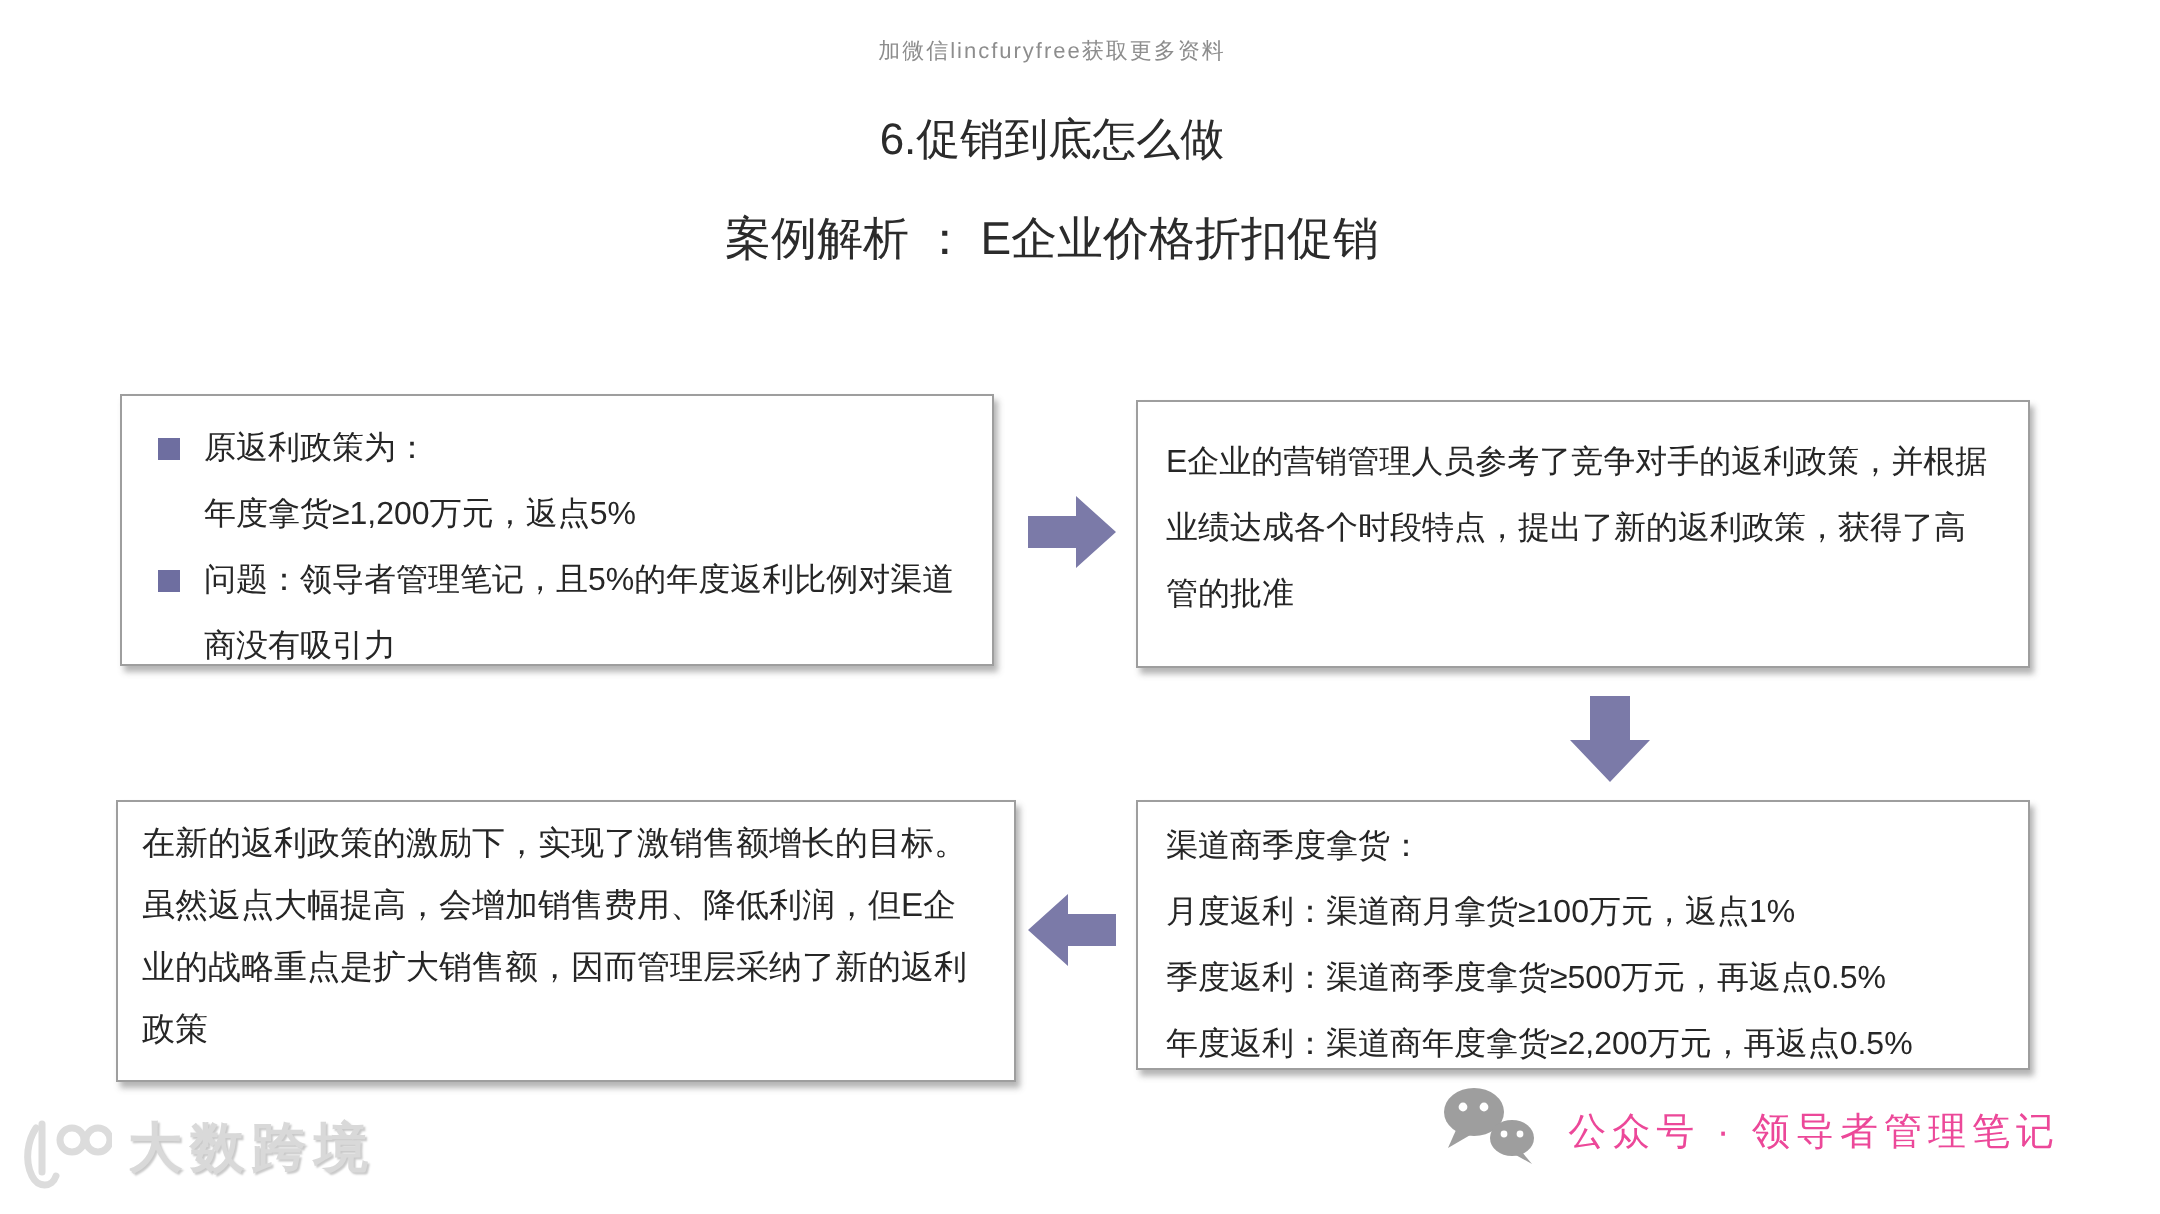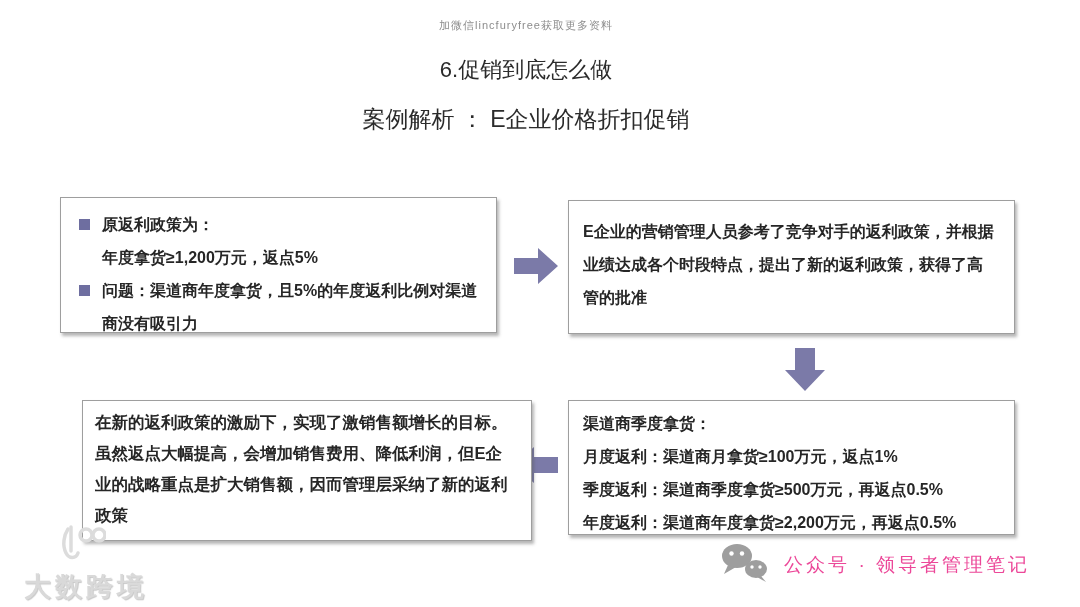--- a/index.html
+++ b/index.html
@@ -51,47 +51,45 @@
   }
 
   .box {
     position: absolute;
     background: #ffffff;
     border: 1px solid #9e9e9e;
     box-shadow: 2px 3px 3px rgba(90,90,90,0.45);
     font-size: 16px;
     line-height: 33px;
     color: #262626;
-    font-weight: bold;
   }
   .box-original   { left: 60px;  top: 197px; width: 437px; height: 136px; padding: 10px 16px 0 16px; }
   .box-intro      { left: 568px; top: 200px; width: 447px; height: 134px; padding: 14px 16px 0 14px; }
   .box-detail     { left: 568px; top: 400px; width: 447px; height: 135px; padding: 6px 16px 0 14px; }
-  .box-result     { left: 58px;  top: 400px; width: 450px; height: 141px; padding: 6px 16px 0 12px; line-height: 31px; font-size: 16.5px; margin-left: 24px; }
+  .box-result     { left: 58px;  top: 400px; width: 450px; height: 141px; padding: 6px 16px 0 12px; line-height: 31px; font-size: 16.5px; }
 
   .bullet-row { display: flex; align-items: flex-start; }
   .bullet-square {
     flex: 0 0 auto;
     width: 11px; height: 11px;
     background: #6E6EA0;
     margin: 11px 12px 0 2px;
   }
   .bullet-detail { padding-left: 25px; }
 
   .arrow { position: absolute; }
   .arrow-right { left: 514px; top: 245px; width: 44px; height: 42px; }
   .arrow-down  { left: 782px; top: 348px; width: 46px; height: 43px; }
   .arrow-left  { left: 514px; top: 444px; width: 44px; height: 42px; }
 
   .footer-left {
     position: absolute;
-    left: 24px; bottom: 2px;
-    display: flex; align-items: center;
+    left: 8px; bottom: 2px;
+    display: flex; align-items: flex-start;
     color: #d6d6d6;
-    flex-direction: column;
   }
   .footer-left .logo-text {
     font-size: 27px;
     font-weight: bold;
     letter-spacing: 4px;
     color: #d9d9d9;
     text-shadow: 1px 1px 1px #c9c9c9, -1px -1px 0 #ffffff;
   }
   .footer-left .logo-mark { margin-right: 8px; }
 
@@ -121,21 +119,21 @@
 
 
   <div class="box box-original">
     <div class="bullet-row">
       <span class="bullet-square"></span>
       <span>原返利政策为：</span>
     </div>
     <div class="bullet-detail">年度拿货≥1,200万元，返点5%</div>
     <div class="bullet-row">
       <span class="bullet-square"></span>
-      <span>问题：渠道商年度拿货，且5%的年度返利比例对渠道商没有吸引力</span>
+      <span>问题：领导者管理笔记，且5%的年度返利比例对渠道商没有吸引力</span>
     </div>
   </div>
 
   <div class="arrow arrow-right">
     <svg width="44" height="42" viewBox="0 0 44 42">
       <polygon points="0,13 24,13 24,3 44,21 24,39 24,29 0,29" fill="#7B7AA8"></polygon>
     </svg>
   </div>
 
   <div class="box box-intro">

